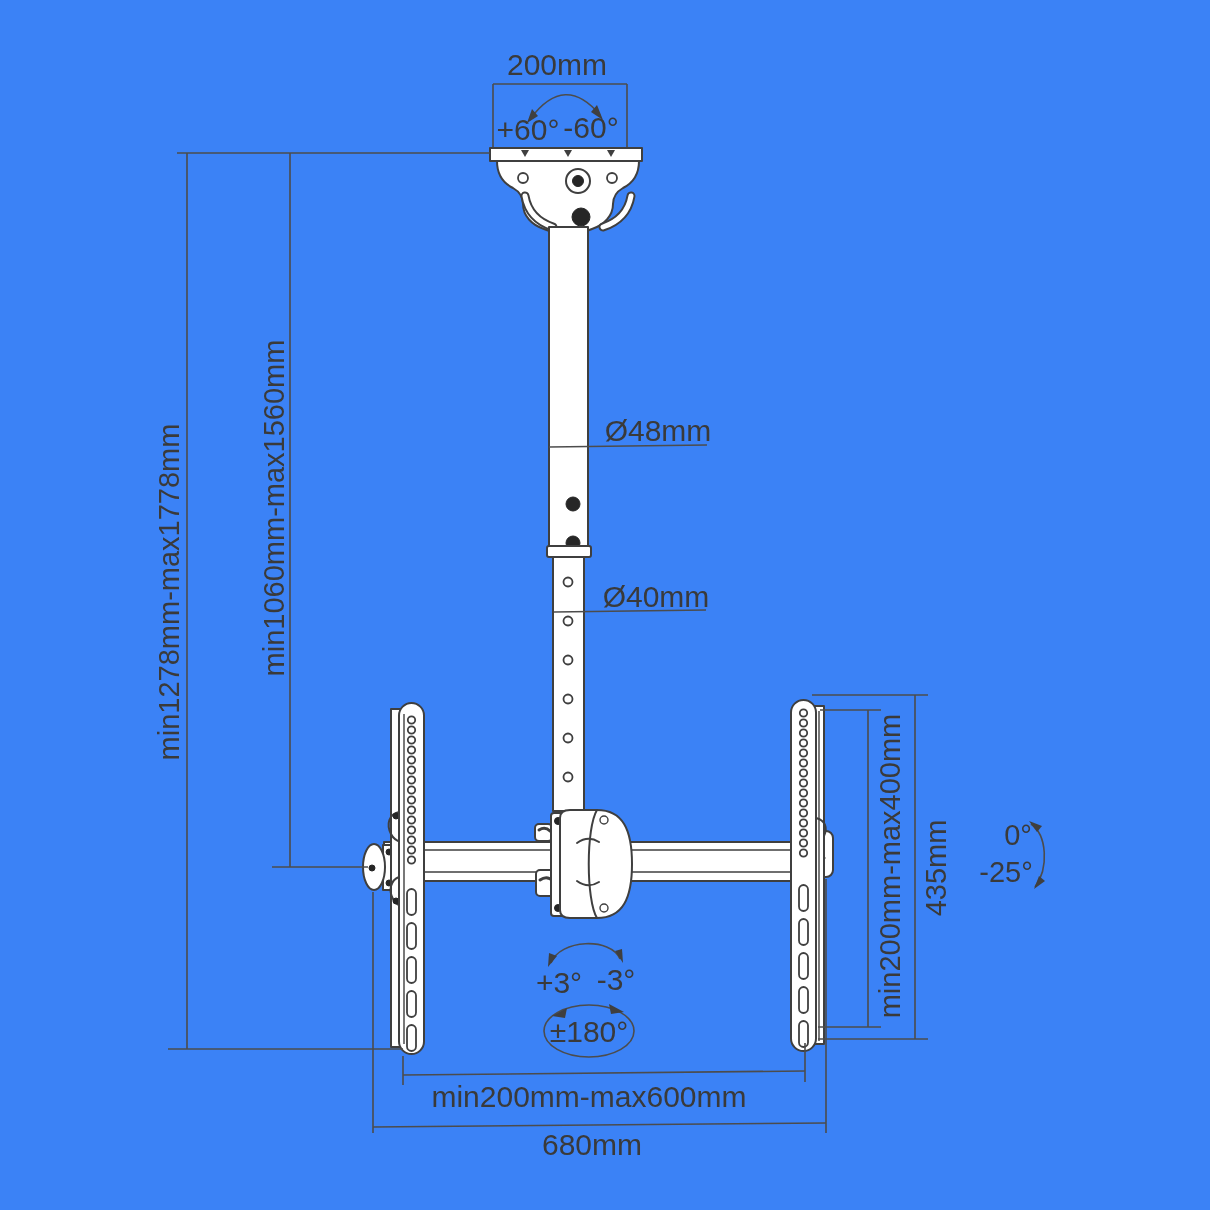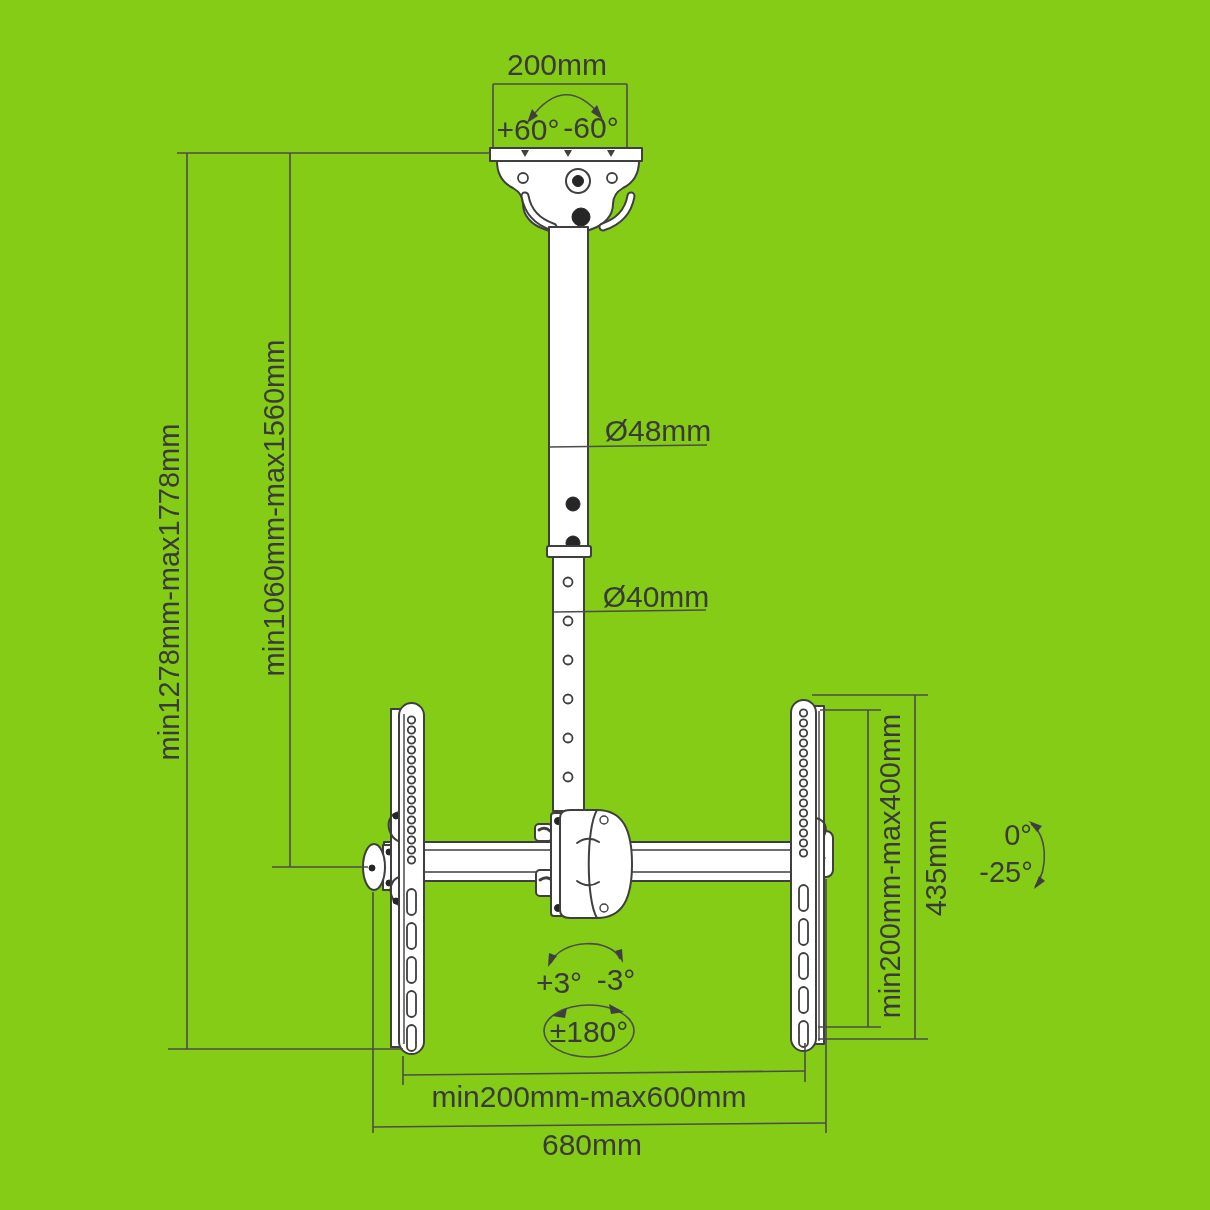--- a/index.html
+++ b/index.html
@@ -1,16 +1,16 @@
 <!DOCTYPE html>
 <html><head>
 <meta charset="utf-8">
 <style>
   html,body{margin:0;padding:0;background:#ffffff;}
-  #stage{position:relative;width:1210px;height:1210px;background:#84cc16;overflow:hidden;}
+  #stage{position:relative;width:1210px;height:1210px;background:#3b82f6;overflow:hidden;}
   svg{display:block;}
   .fw{fill:#ffffff;stroke:#3f3f3f;stroke-width:2;stroke-linejoin:round;}
   .ln{fill:none;stroke:#3f3f3f;stroke-width:2;stroke-linecap:round;stroke-linejoin:round;}
   .thin{fill:none;stroke:#3f3f3f;stroke-width:1.4;}
   .dim{fill:none;stroke:#4c4c4c;stroke-width:1.6;stroke-linecap:butt;}
   .ah{fill:#3f3f3f;stroke:none;}
   .bolt{fill:#262626;stroke:#262626;}
   .hole{fill:#ffffff;stroke:#3f3f3f;stroke-width:1.8;}
   .slot{fill:#ffffff;stroke:#3f3f3f;stroke-width:1.8;}
   .slotc-o{fill:none;stroke:#3f3f3f;stroke-width:9;stroke-linecap:round;}

